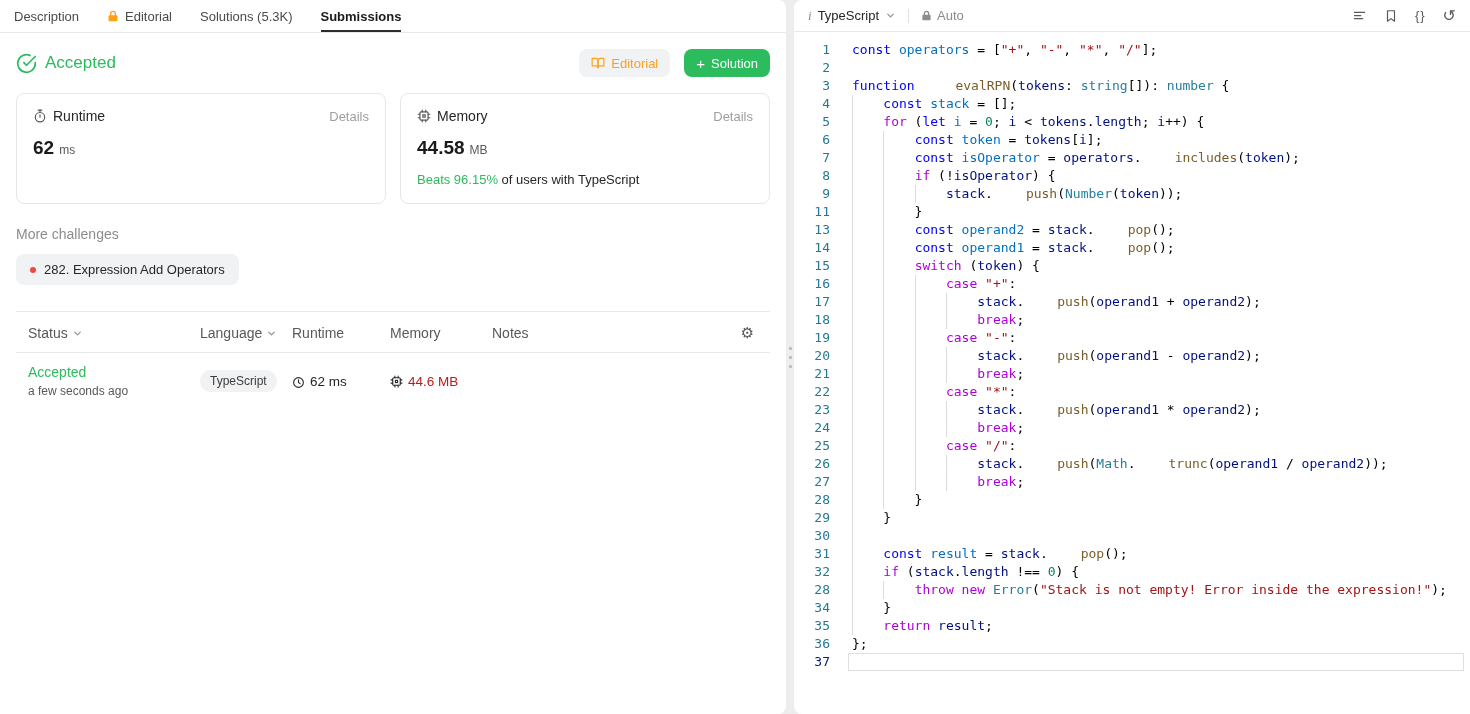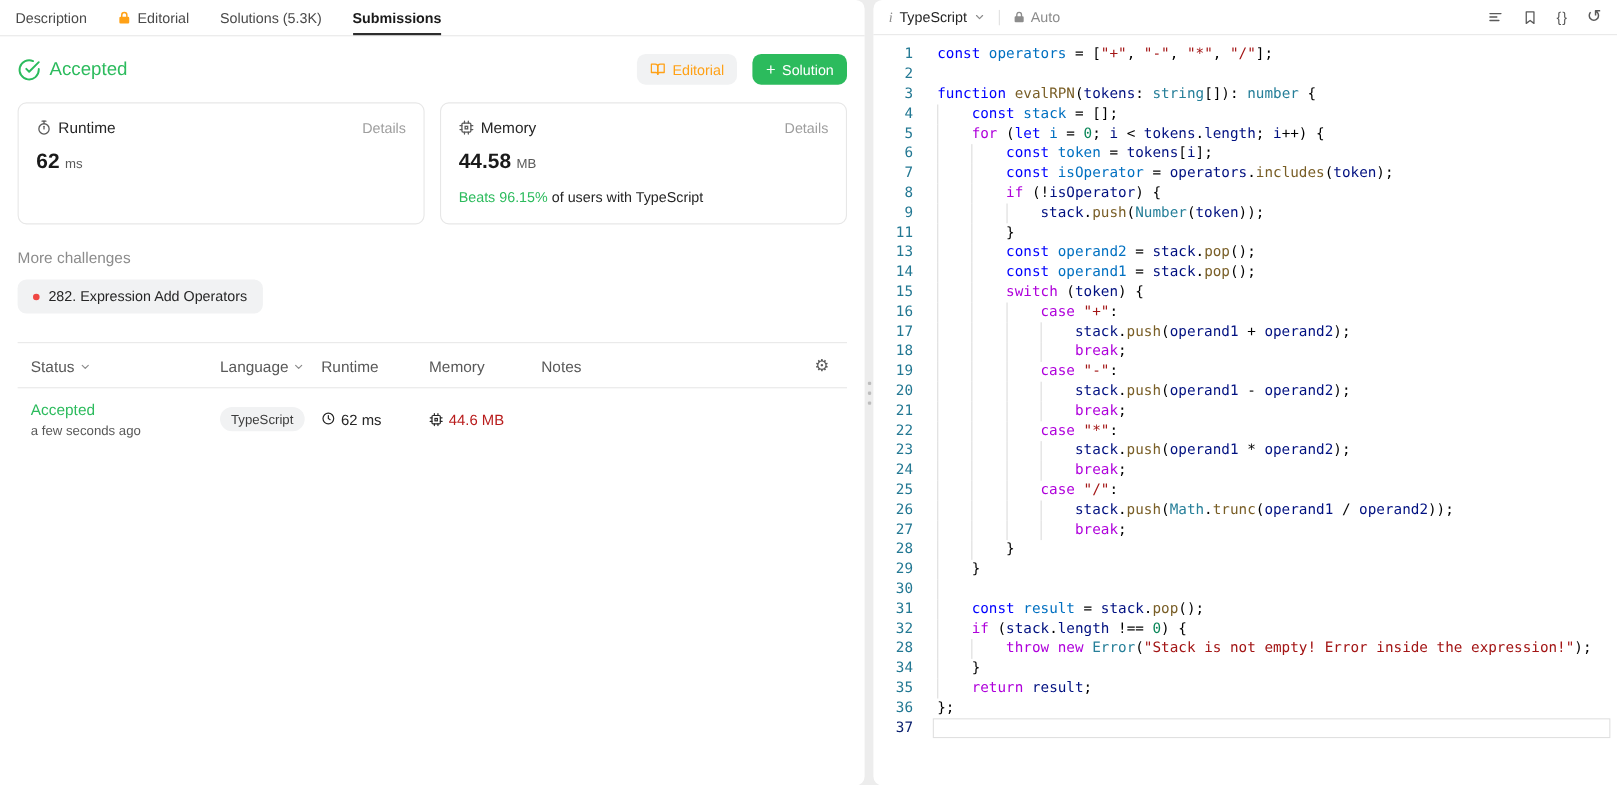--- a/index.html
+++ b/index.html
@@ -63,21 +63,21 @@
   .th-runtime { width:98px; }
   .th-memory { width:102px; }
   .th-notes { flex:1; }
   .gear { color:#595959; font-size:15px; line-height:1; cursor:pointer; margin-right:14px; }
   .trow { display:flex; align-items:center; padding:11px 2px 11px 12px; cursor:pointer; }
   .cell-status { width:172px; }
   .row-status { font-size:14px; color:var(--green); }
   .row-time { font-size:12px; color:#595959; margin-top:4px; }
   .cell-language { width:92px; }
   .lang-pill { display:inline-block; background:#f1f2f3; border-radius:999px; padding:4px 10px; font-size:12px; color:#3c3c3c; }
-  .cell-runtime { width:98px; display:flex; align-items:flex-start; gap:5px; font-size:13.5px; color:#262626; }
+  .cell-runtime { width:98px; display:flex; align-items:flex-end; gap:5px; font-size:13.5px; color:#262626; }
   .cell-memory { width:102px; display:flex; align-items:center; gap:5px; font-size:13.5px; color:#b91c1c; }
   .cell-icon { color:#262626; display:flex; }
 
   
   .ed-head { height:32px; border-bottom:1px solid #e8e8e8; display:flex; align-items:center; justify-content:space-between; padding:0 14px; flex-shrink:0; }
   .ed-left { display:flex; align-items:center; }
   .info-i { font-family:"Liberation Serif", serif; font-style:italic; font-size:13px; color:#8c8c8c; margin-right:6px; }
   .ed-lang { font-size:13px; color:#262626; display:flex; align-items:center; gap:6px; cursor:pointer; }
   .ed-sep { width:1px; height:14px; background:#e0e0e0; margin:0 12px; }
   .ed-auto { display:flex; align-items:center; gap:5px; font-size:13px; color:#8c8c8c; cursor:pointer; }
@@ -88,21 +88,21 @@
 
   .code-area { flex:1; padding-top:9px; overflow:hidden; font-family:"DejaVu Sans Mono", monospace; font-size:13px; }
   .cline { display:flex; height:18px; line-height:18px; }
   .ln { width:36px; text-align:right; color:#237893; flex-shrink:0; user-select:none; }
   .cline.cur .ln { color:#0b216f; }
   .lt { margin-left:22px; white-space:pre; position:relative; flex:1; color:#000; }
   .cline.cur .lt { border:1px solid #e0e0e0; margin-right:6px; margin-left:18px; padding-left:3px; }
   .guide { position:absolute; top:0; bottom:0; width:1px; background:#dcdcdc; }
   .tk-kw { color:var(--tk-kw); } .tk-ctrl { color:var(--tk-ctrl); }
   .tk-decl { color:var(--tk-decl); } .tk-var { color:var(--tk-var); }
-  .tk-fn { color:var(--tk-fn); } .tk-cls { color:var(--tk-cls); }
+  .tk-fn { color:var(--tk-fn);margin-left:33px; } .tk-cls { color:var(--tk-cls); }
   .tk-str { color:var(--tk-str); } .tk-num { color:var(--tk-num); }
   .tk-com { color:var(--tk-com); } .tk-pln { color:var(--tk-pln); }
   svg { display:block; }
 </style>
 </head>
 <body>
 
 <div class="panel left-panel">
 
   <div class="tabbar">

